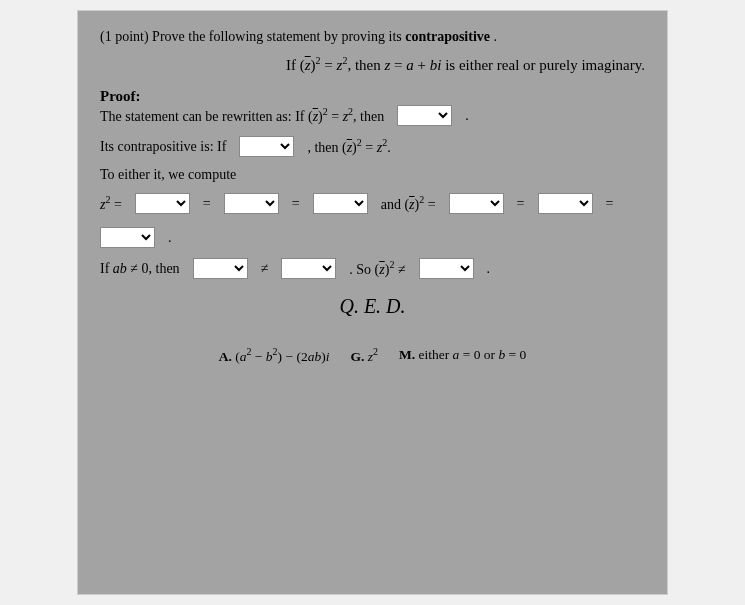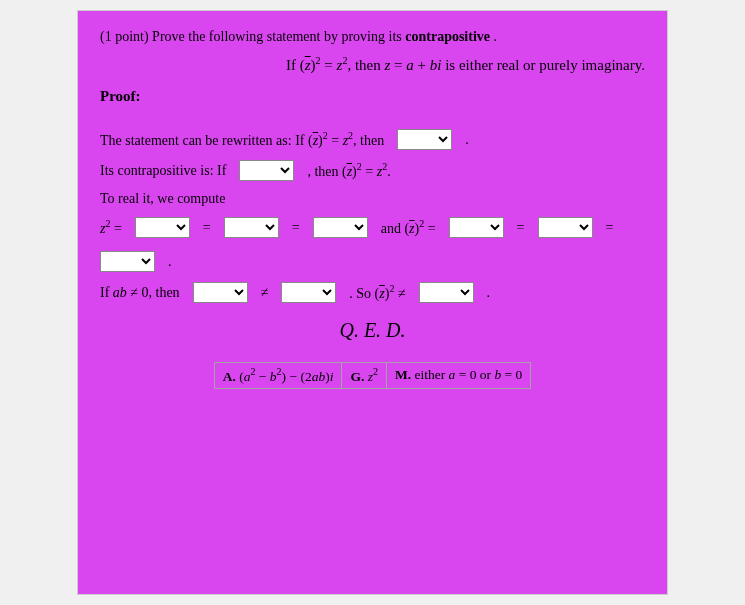--- a/index.html
+++ b/index.html
@@ -7,38 +7,38 @@
       font-family: "Times New Roman", Times, serif;
       font-size: 15px;
       background: #f0f0f0;
       display: flex;
       justify-content: center;
       align-items: flex-start;
       min-height: 605px;
       padding: 10px;
     }
     .page {
-      background: #d946ef;
+      background: #a3a3a3;
       width: 591px;
       min-height: 585px;
       padding: 18px 22px 18px 22px;
       border: 1px solid #ccc;
     }
     .top-line {
       font-size: 14px;
       margin-bottom: 10px;
     }
     .main-statement {
       text-align: right;
       font-size: 15px;
       margin-bottom: 14px;
     }
     .proof-label {
       font-weight: bold;
-      margin-bottom: 24px;
+      margin-bottom: 0;
     }
     .line {
       margin-bottom: 10px;
       display: flex;
       align-items: center;
       flex-wrap: wrap;
       gap: 13px;
       font-size: 14px;
     }
     select {
@@ -62,21 +62,21 @@
       display: flex;
       justify-content: center;
       margin-top: 10px;
     }
     .answer-table {
       border-collapse: collapse;
       font-size: 13.5px;
       font-family: "Times New Roman", Times, serif;
     }
     .answer-table td {
-      border: 1px solid #a3a3a3;
+      border: 5px solid #a3a3a3;
       padding: 3px 8px;
       vertical-align: middle;
     }
     .answer-table td:first-child {
       font-weight: normal;
     }
     sup { font-size: 10px; }
     .overline {
       text-decoration: overline;
     }
@@ -120,21 +120,21 @@
       <option value="D">D</option><option value="E">E</option><option value="F">F</option>
       <option value="G">G</option><option value="H">H</option><option value="I">I</option>
       <option value="J">J</option><option value="K">K</option><option value="L">L</option>
       <option value="M">M</option><option value="N">N</option><option value="O">O</option>
       <option value="P">P</option><option value="Q">Q</option>
     </select>
     <span>, then (<span class="overline"><em>z</em></span>)<sup>2</sup> = <em>z</em><sup>2</sup>.</span>
   </div>
 
   <div class="line">
-    <span>To real it, we compute</span>
+    <span>To either it, we compute</span>
   </div>
 
   <div class="line">
     <span><em>z</em><sup>2</sup> =</span>
     <select>
       <option value=""></option>
       <option value="A">A</option><option value="B">B</option><option value="C">C</option>
       <option value="D">D</option><option value="E">E</option><option value="F">F</option>
       <option value="G">G</option><option value="H">H</option><option value="I">I</option>
       <option value="J">J</option><option value="K">K</option><option value="L">L</option>

